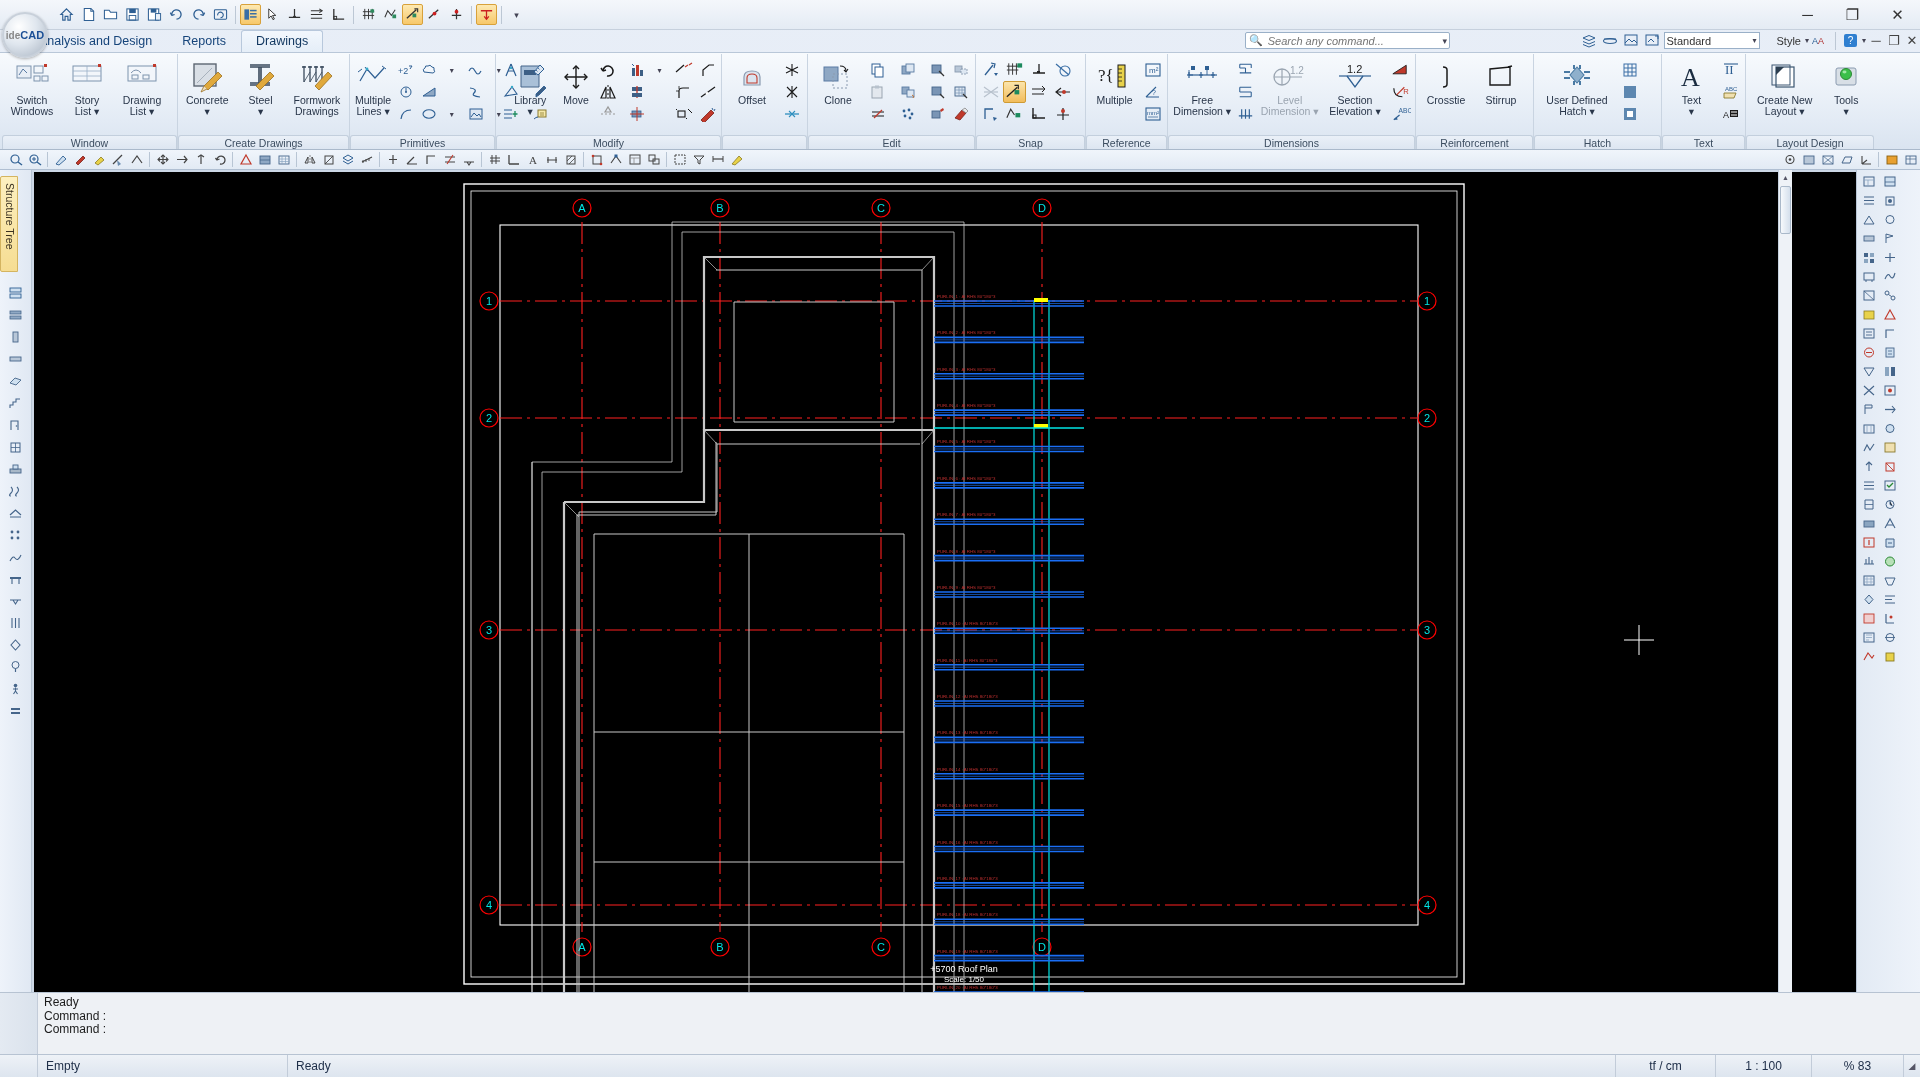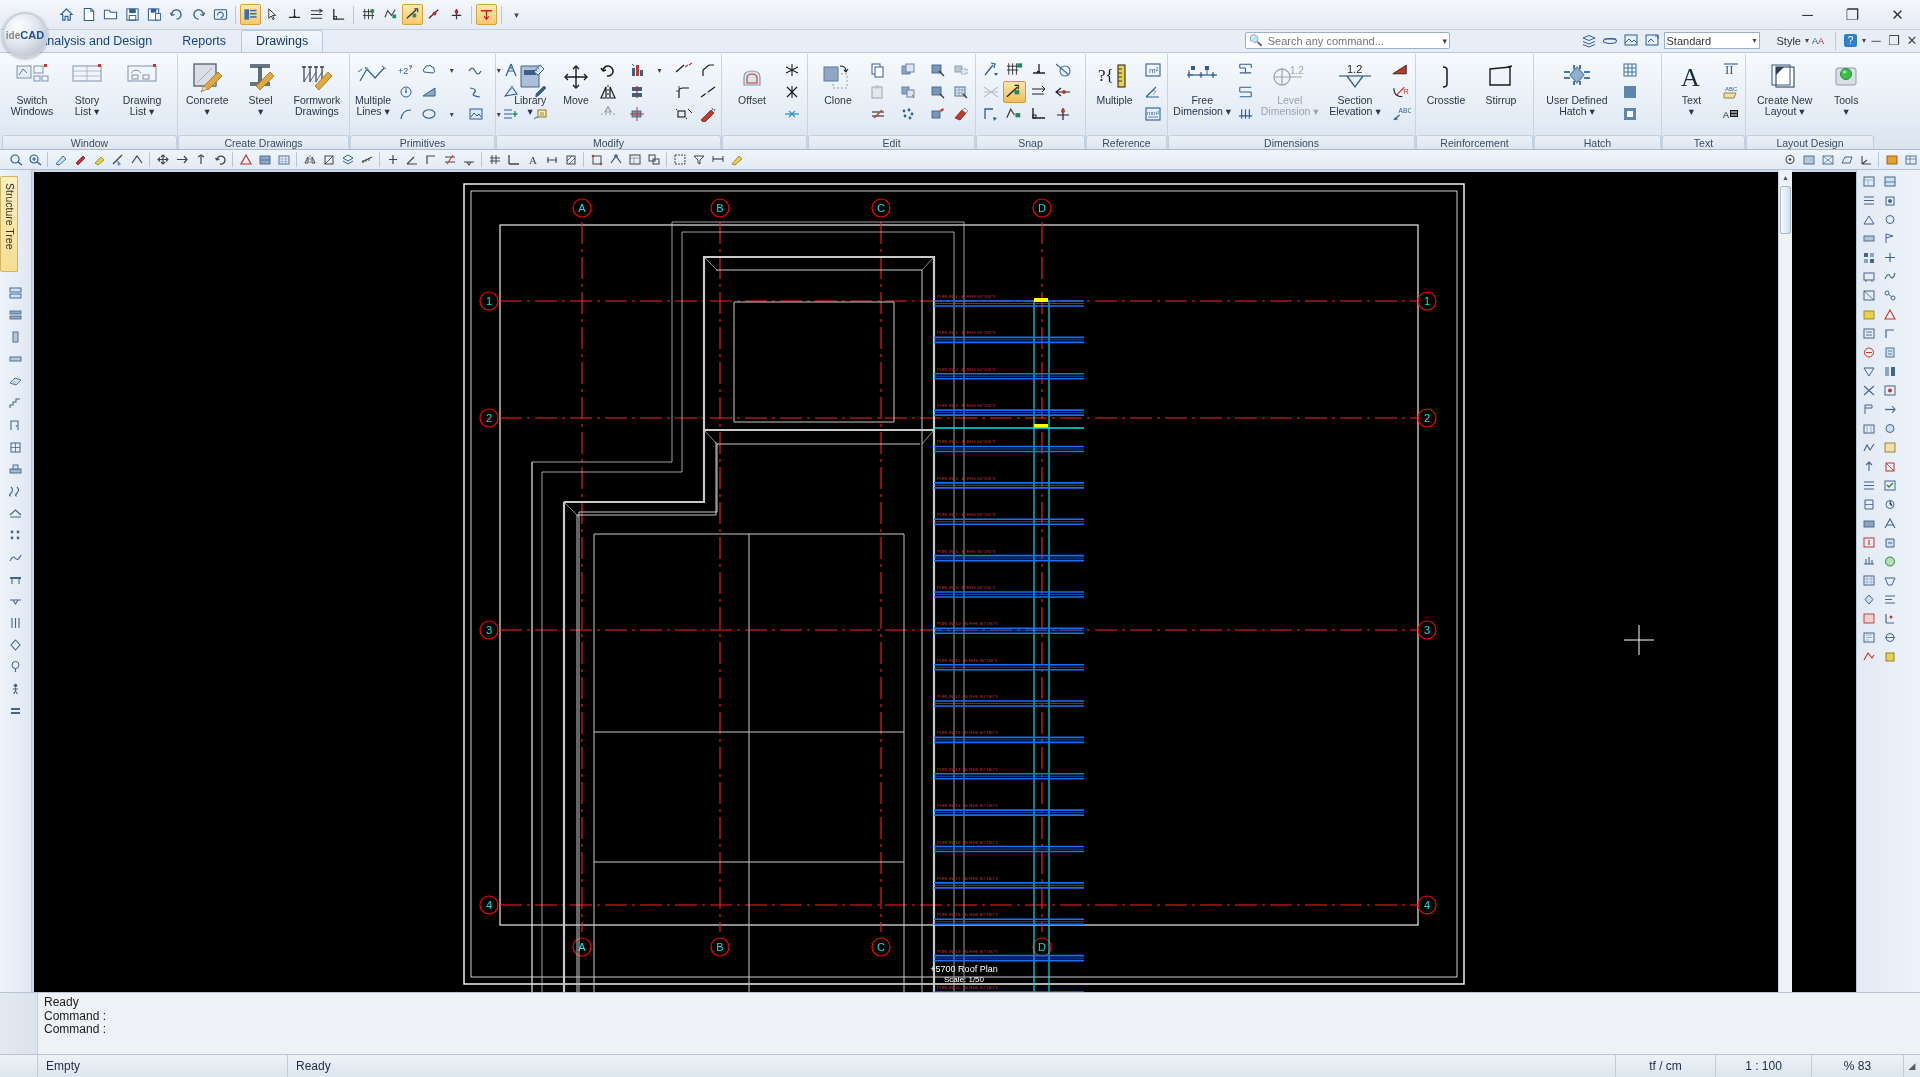--- a/index.html
+++ b/index.html
@@ -77,21 +77,21 @@
 
   
   .searchwrap {
     position: absolute; right: 470px; top: 2px;
     width: 205px; height: 17px;
     background: #fff; border: 1px solid #9ab0c8; border-radius: 2px;
     display: flex; align-items: center; padding: 0 2px;
   }
   .searchwrap input {
     border: none; outline: none; font-size: 11px; color: #999;
-    font-family: "Liberation Sans", sans-serif; 
+    font-family: "Liberation Sans", sans-serif; font-style: italic;
     width: 170px; background: transparent;
   }
   .searchwrap .mag { color:#6a8cb0; font-size: 11px; margin: 0 3px 0 1px; }
   .searchwrap .cv { color:#445; font-size:9px; margin-left:auto; }
 
   .tbextras {
     position: absolute; right: 0; top: 1px;
     display: flex; align-items: center; gap: 2px; height: 19px; font-size: 11px; color:#333;
   }
   .tbico { width:19px; height:18px; display:flex; align-items:center; justify-content:center; }

